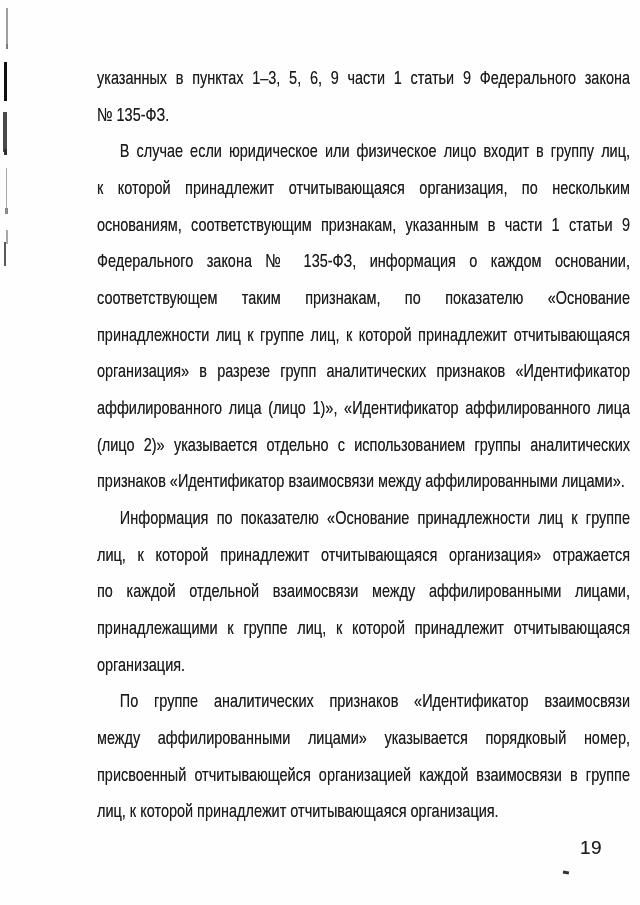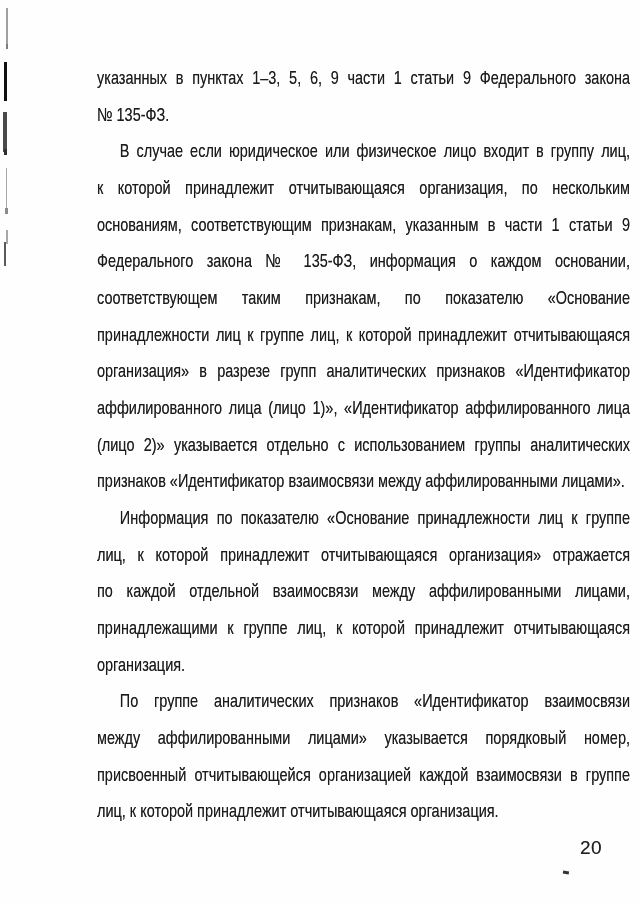--- a/index.html
+++ b/index.html
@@ -77,21 +77,21 @@
         <div class="line">принадлежащими к группе лиц, к которой принадлежит отчитывающаяся</div>
         <div class="line last">организация.</div>
       </div>
       <div class="paragraph">
         <div class="line indent">По группе аналитических признаков «Идентификатор взаимосвязи</div>
         <div class="line">между аффилированными лицами» указывается порядковый номер,</div>
         <div class="line">присвоенный отчитывающейся организацией каждой взаимосвязи в группе</div>
         <div class="line last">лиц, к которой принадлежит отчитывающаяся организация.</div>
       </div>
     </div>
-  <div class="pagenum">20</div>
+  <div class="pagenum">19</div>
   <div id="artifacts">
       <div class="artifact" style="left: 6px; top: 8px; width: 1.5px; height: 40px; background: rgb(160, 160, 160);"></div>
       <div class="artifact" style="left: 5.5px; top: 44px; width: 2.5px; height: 5px; background: rgb(125, 125, 125);"></div>
       <div class="artifact" style="left: 4px; top: 62px; width: 2.5px; height: 39px; background: rgb(16, 16, 16);"></div>
       <div class="artifact" style="left: 3px; top: 112px; width: 3.5px; height: 40px; background: rgb(74, 74, 74);"></div>
       <div class="artifact" style="left: 4px; top: 149px; width: 3px; height: 6px; background: rgb(47, 47, 47);"></div>
       <div class="artifact" style="left: 6px; top: 168px; width: 1.2px; height: 44px; background: rgb(168, 168, 168);"></div>
       <div class="artifact" style="left: 5px; top: 208px; width: 2.5px; height: 6px; background: rgb(138, 138, 138);"></div>
       <div class="artifact" style="left: 6px; top: 230px; width: 1.5px; height: 14px; background: rgb(168, 168, 168);"></div>
       <div class="artifact" style="left: 3.5px; top: 242px; width: 2.5px; height: 24px; background: rgb(90, 90, 90);"></div>

